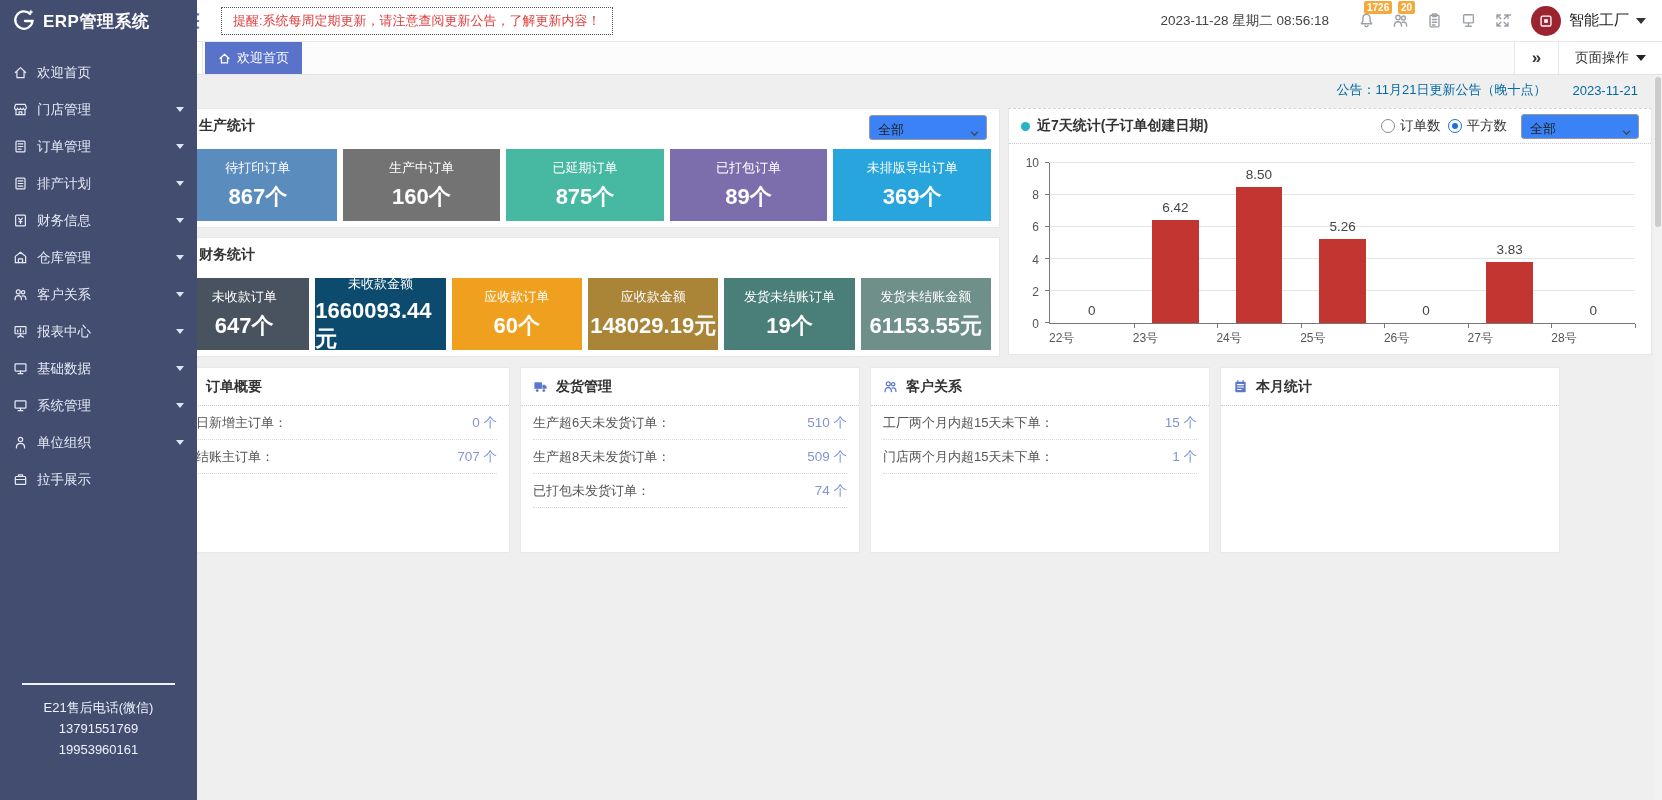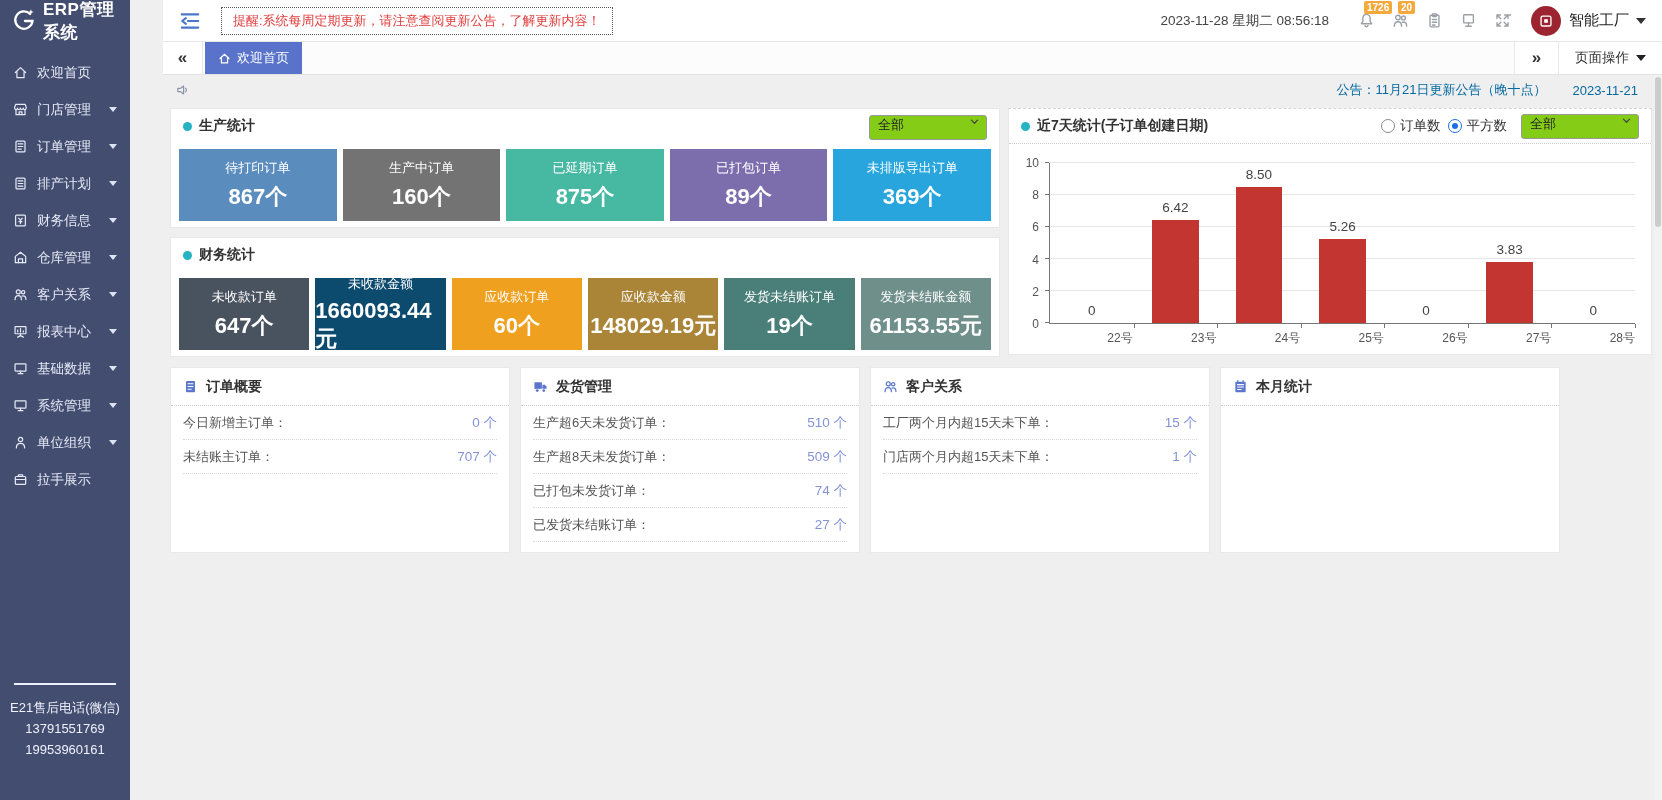--- a/index.html
+++ b/index.html
@@ -1,21 +1,21 @@
 <!DOCTYPE html>
 <html><head>
 <meta charset="utf-8">
 <style>
   * { margin:0; padding:0; box-sizing:border-box; }
   html,body { width:1662px; height:800px; }
   body { font-family:"Liberation Sans","DejaVu Sans",sans-serif; background:#efefef; }
   .page { position:relative; width:1662px; height:800px; overflow:hidden; background:#efefef; }
 
   
-  .sidebar { position:absolute; left:0; top:0; width:130px; height:800px; background:#434d70; color:#e8ebf5; z-index:5; }
+  .sidebar { position:absolute; left:0; top:0; width:197px; height:800px; background:#434d70; color:#e8ebf5; z-index:5; }
   .logo { height:42px; display:flex; align-items:center; padding-left:10px; gap:7px; }
   .logo-icon { display:flex; }
   .logo-text { font-size:17px; font-weight:bold; color:#fff; letter-spacing:.5px; }
   .menu { padding-top:12px; }
   .menu-item { height:37px; display:flex; align-items:center; padding:0 13px; font-size:13.5px; color:#e6eaf6; cursor:pointer; }
   .menu-item .icon { width:15px; height:15px; margin-right:9px; display:inline-flex; }
   .menu-item .icon svg { width:15px; height:15px; }
   .caret-down { margin-left:auto; width:0; height:0; border-left:4px solid transparent; border-right:4px solid transparent; border-top:5px solid #dfe3f2; }
   .side-foot { position:absolute; bottom:40px; left:0; width:100%; text-align:center; font-size:13px; color:#eef1fb; }
   .side-foot .divider { width:78%; margin:0 auto 12px; border-top:2px solid #eef1fb; }
@@ -50,21 +50,21 @@
   .announce { position:absolute; left:0; top:0; right:10px; height:30px; display:flex; align-items:center; padding:0 14px 0 12px; color:#0369a1; font-size:13px; }
   .speaker { color:#8b93a8; display:flex; }
   .speaker svg { width:16px; height:16px; }
   .announce-text { margin-left:auto; }
   .announce-date { margin-left:26px; }
 
   .panel { position:absolute; background:#fff; border:1px solid #e8e8e8; }
   .panel-head { height:34px; display:flex; align-items:center; padding:0 12px; }
   .dot { width:9px; height:9px; border-radius:50%; background:#26b3c4; margin-right:7px; flex:none; }
   .panel-title { font-size:14px; font-weight:bold; color:#333; }
-  .select { height:25px; width:118px; border:1px solid #999; border-radius:3px; background:#84cc16; display:flex; align-items:flex-start; padding:0 6px 0 8px; font-size:13px; color:#222; cursor:pointer; }
+  .select { height:25px; width:118px; border:1px solid #999; border-radius:3px; background:#3b82f6; display:flex; align-items:flex-end; padding:0 6px 0 8px; font-size:13px; color:#222; cursor:pointer; }
   .select .sel-caret { margin-left:auto; display:flex; }
   .select svg { width:11px; height:11px; color:#444; }
 
   #production-panel { left:7px; top:33px; width:830px; height:120px; }
   #production-panel .select { position:absolute; right:12px; top:6px; }
   #finance-panel { left:7px; top:162px; width:830px; height:120px; }
   .cards { position:absolute; left:8px; right:8px; top:40px; height:72px; display:flex; gap:6px; }
   .stat-card { flex:1; display:flex; flex-direction:column; align-items:center; justify-content:center; gap:5px; color:#fff; cursor:pointer; }
   .stat-label { font-size:13px; }
   .stat-value { font-size:22px; font-weight:bold; }
@@ -81,21 +81,21 @@
   .plot { position:absolute; left:40px; right:16px; top:18px; bottom:30px; border-left:1px solid #777; border-bottom:1px solid #777; display:flex; }
   .gridline { position:absolute; left:0; right:0; height:1px; background:#e6e6e6; }
   .ytickmark { position:absolute; left:-5px; width:4px; height:1px; background:#777; }
   .slot { flex:1; position:relative; }
   .slot .xtick { position:absolute; right:-1px; bottom:-5px; width:1px; height:4px; background:#777; }
   .bar { position:absolute; left:22%; width:56%; bottom:0; background:#c23531; }
   .bar-label { position:absolute; left:0; width:100%; text-align:center; font-size:13.5px; color:#444; }
   .yaxis { position:absolute; left:0; width:38px; top:18px; bottom:30px; }
   .yaxis span { position:absolute; right:8px; transform:translateY(50%); font-size:12px; color:#555; }
   .xlabels { position:absolute; left:40px; right:16px; bottom:8px; height:16px; display:flex; }
-  .xlabels span { flex:1; text-align:right; font-size:12px; color:#555; }
+  .xlabels span { flex:1; text-align:left; font-size:12px; color:#555; }
 
   .mini-panel { position:absolute; top:292px; width:340px; height:186px; background:#fff; border:1px solid #e9e9e9; }
   .mini-head { height:38px; display:flex; align-items:center; gap:8px; padding:0 12px; border-bottom:1px dotted #ccc; }
   .mini-icon { color:#5b76cc; display:flex; }
   .mini-icon svg { width:15px; height:15px; }
   .mini-title { font-size:14px; font-weight:bold; color:#333; }
   .mini-row { height:34px; margin:0 12px; display:flex; align-items:center; justify-content:space-between; border-bottom:1px dotted #d9d9d9; }
   .row-label { font-size:13px; color:#555; }
   .row-value { font-size:13.5px; color:#8492d8; cursor:pointer; }
 
@@ -521,24 +521,20 @@
             <span class="row-value">510 个</span>
           </div>
           <div class="mini-row">
             <span class="row-label">生产超8天未发货订单：</span>
             <span class="row-value">509 个</span>
           </div>
           <div class="mini-row">
             <span class="row-label">已打包未发货订单：</span>
             <span class="row-value">74 个</span>
           </div>
-          <div class="mini-row">
-            <span class="row-label">已发货未结账订单：</span>
-            <span class="row-value">27 个</span>
-          </div>
         </section>
         <section class="mini-panel" style="left: 707px;">
           <div class="mini-head">
             <span class="mini-icon">
               <svg viewBox="0 0 16 16" fill="none" stroke="currentColor" stroke-width="1.3" stroke-linecap="round" stroke-linejoin="round">
                 <circle cx="5.6" cy="5.2" r="2.1"></circle>
                 <circle cx="10.8" cy="5.6" r="1.8"></circle>
                 <path d="M2.2 13.5c0-3 1.5-4.3 3.4-4.3 1.9 0 3.4 1.3 3.4 4.3M9.8 9.7c.3-.2.7-.3 1-.3 1.7 0 3 1.2 3 3.9"></path>
               </svg>
             </span>

